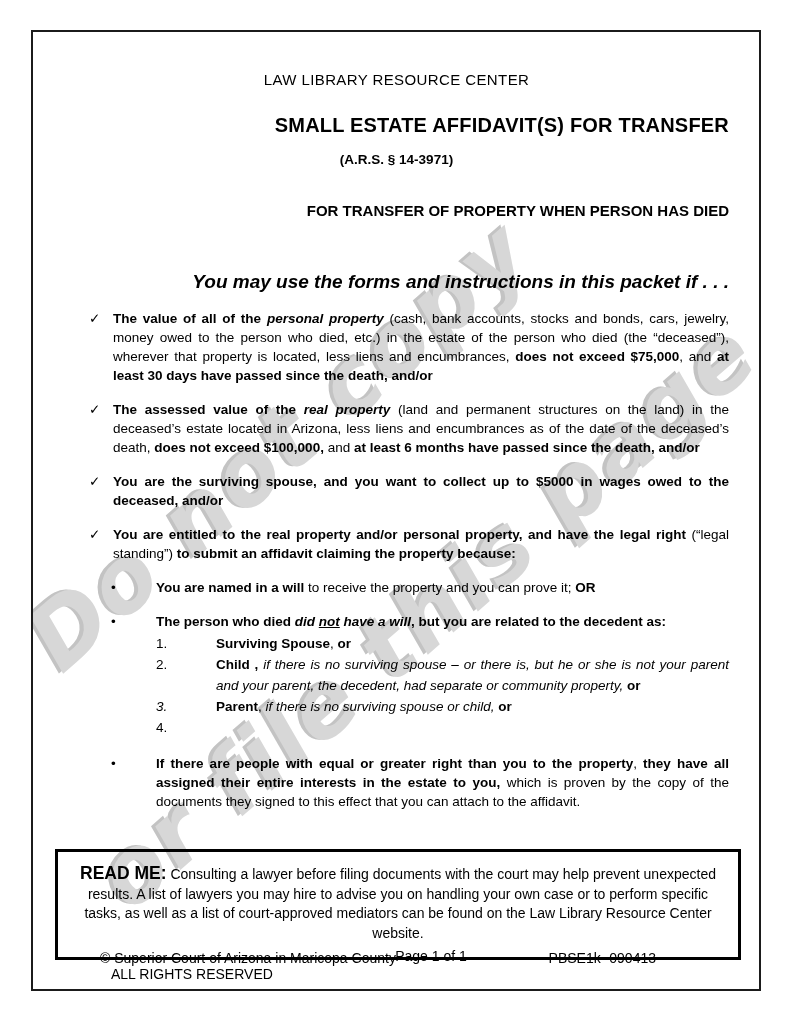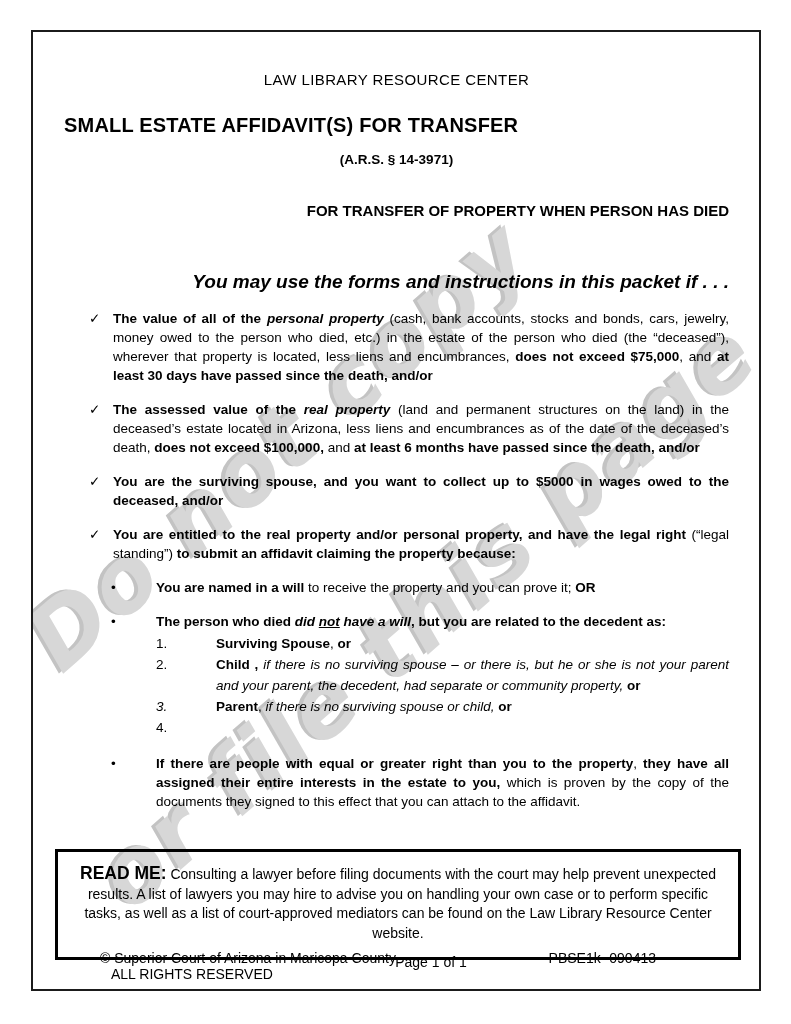--- a/index.html
+++ b/index.html
@@ -41,21 +41,21 @@
     z-index: 2;
     height: 100%;
     padding: 18px 30px 0 31px;
     font-size: 13.5px;
     line-height: 19px;
   }
   .b { font-weight: bold; margin-top: 32px; }
   .i { font-style: italic; }
   .u { text-decoration: underline; }
   .org { text-align: center; font-size: 15px; letter-spacing: .4px; margin-top: 20px; }
-  .title { text-align: left; font-size: 20px; font-weight: bold; letter-spacing: .2px; margin: 24px 0 0 0; line-height: 24px; }
+  .title { text-align: right; font-size: 20px; font-weight: bold; letter-spacing: .2px; margin: 24px 0 0 0; line-height: 24px; }
   .statute { text-align: center; font-size: 13.5px; font-weight: bold; margin-top: 13px; }
   .subtitle { text-align: right; font-size: 15px; font-weight: bold; margin-top: 32px; }
   .intro { font-size: 19px; font-weight: bold; font-style: italic; margin-top: 52px; text-align: right; }
   .check-row { display: flex; margin: 15px 0 0 25px; }
   .check-row.first { margin-top: 18px; }
   .check-glyph { flex: none; width: 24px; }
   .check-text { flex: 1; text-align: justify; }
   .sub-row { display: flex; margin: 15px 0 0 47px; }
   .sub-row.tail { margin-top: 16px; }
   .bullet-glyph { flex: none; width: 45px; }
@@ -69,21 +69,21 @@
     margin: 38px -12px 0 -9px;
     padding: 12px 14px 14px 14px;
     text-align: center;
     font-size: 14px;
     line-height: 19.5px;
   }
   .readme-label { font-weight: bold; font-size: 17.5px; }
   .footer { position: absolute; left: 31px; right: 0; bottom: 7px; font-size: 14px; line-height: 16px; margin-left: 36px; }
   .footer-rights { padding-left: 11px; }
   .footer-page {
-    position: absolute; left: 331px; bottom: 12px;
+    position: absolute; left: 331px; bottom: 18px;
     transform: translateX(-50%);
   }
   .footer-code { position: absolute; right: 103px; top: 0; }
 </style>
 </head>
 <body>
 
 <div class="sheet">
   <div class="frame">
 

